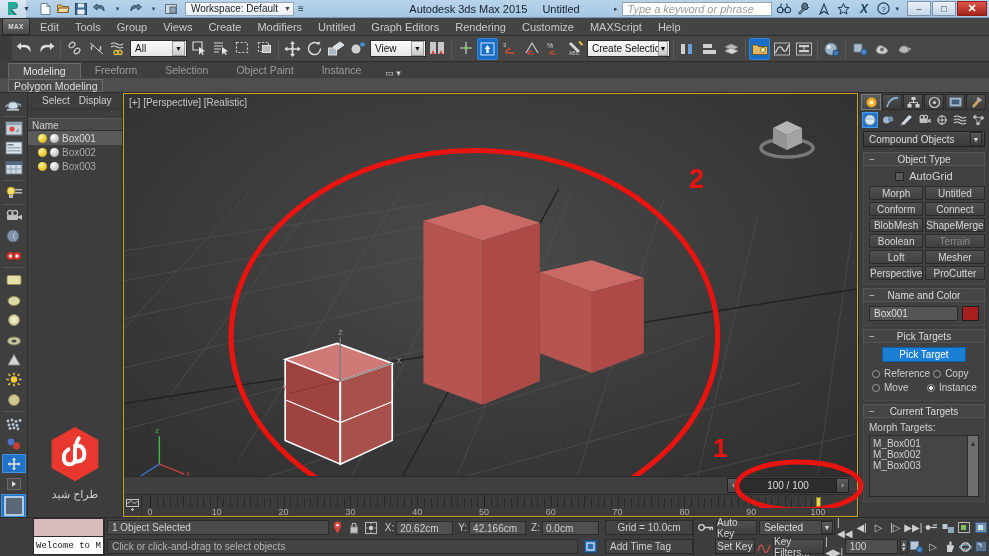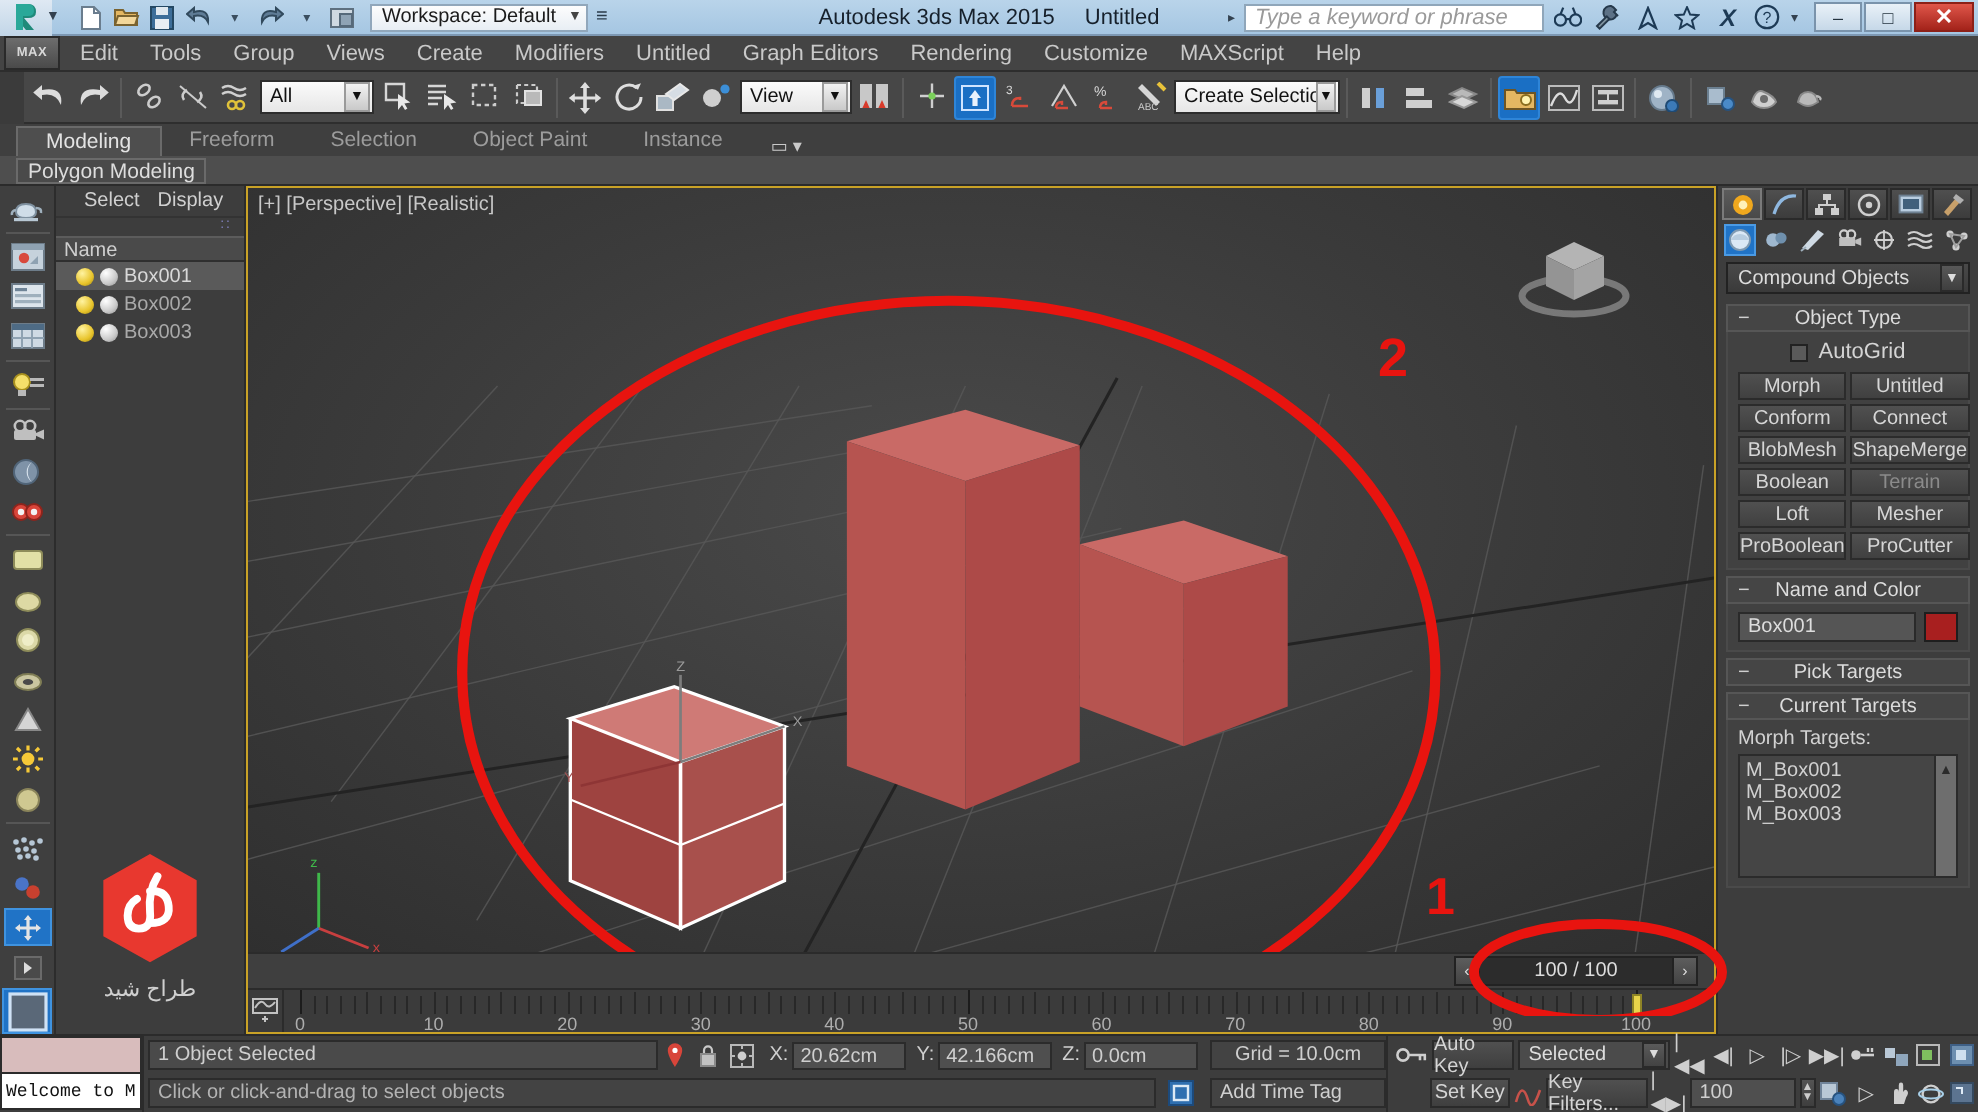--- a/index.html
+++ b/index.html
@@ -180,21 +180,21 @@
   .radio{ width:8px;height:8px;border-radius:50%; border:1px solid #9a9a9a; background:#3b3b3b;}
   .radio.on{ background:radial-gradient(circle,#e9e9e9 0 45%, #3b3b3b 46%);}
   .mt-label{ font-size:10px; color:#d2d2d2; margin-bottom:2px;}
   .mt-list{ height:62px; background:#454545; border:1px solid #2b2b2b; position:relative;
      padding:2px 3px; font-size:10px; color:#d0d0d0; line-height:11px;}
   .mt-scroll{ position:absolute; right:0; top:0; bottom:0; width:11px; background:#6e6e6e;
      border-left:1px solid #2b2b2b; display:flex; justify-content:center; padding-top:2px; font-size:7px; color:#2b2b2b;}
 
   
   .statusarea{ flex:0 0 38px; display:flex; background:#3d3d3d; border-top:1px solid #2b2b2b;}
-  .mxs{ width:72px; display:flex; flex-direction:column; border-right:1px solid #2b2b2b;}
+  .mxs{ width:72px; display:flex; flex-direction:column; border-right:1px solid #2b2b2b;margin-left:33px;}
   .mxs-top{ height:19px; background:#d8bcbc; border:1px solid #2b2b2b;}
   .mxs-bot{ height:18px; background:#ffffff; color:#111; font-family:"Liberation Mono", monospace;
      font-size:9px; padding-left:2px; line-height:18px; border:1px solid #2b2b2b; border-top:none;
      overflow:hidden; white-space:nowrap;}
   .stat-mid{ flex:1; display:flex; flex-direction:column; min-width:0;}
   .stat-r1{ height:19px; display:flex; align-items:center; }
   .stat-r2{ height:19px; display:flex; align-items:center; }
   .statfield{ height:15px; background:#4a4a4a; border:1px solid #2b2b2b; font-size:10px;
      color:#cfcfcf; padding-left:4px; line-height:14px; margin-left:2px;}
   .prompt{ height:15px; background:#434343; border:1px solid #2b2b2b; flex:1;
@@ -1087,21 +1087,21 @@
             <div class="mbtn">Morph</div>
             <div class="mbtn">Untitled</div>
             <div class="mbtn">Conform</div>
             <div class="mbtn">Connect</div>
             <div class="mbtn">BlobMesh</div>
             <div class="mbtn">ShapeMerge</div>
             <div class="mbtn">Boolean</div>
             <div class="mbtn dim">Terrain</div>
             <div class="mbtn">Loft</div>
             <div class="mbtn">Mesher</div>
-            <div class="mbtn">ProBoolean</div>
+            <div class="mbtn">Perspective</div>
             <div class="mbtn">ProCutter</div>
           </div>
         </div>
       </div>
 
       <div class="rollout">
         <div class="ro-head">
           <span class="minus">−</span>
           <span>Name and Color</span>
         </div>
@@ -1110,20 +1110,43 @@
             <div class="nameinput">Box001</div>
             <div class="swatch"></div>
           </div>
         </div>
       </div>
 
       <div class="rollout">
         <div class="ro-head">
           <span class="minus">−</span>
           <span>Pick Targets</span>
+        </div>
+        <div class="ro-body">
+          <div class="pickbtn">Pick Target</div>
+          <div class="radrow">
+            <div class="radio-item">
+              <span class="radio"></span>
+              <span>Reference</span>
+            </div>
+            <div class="radio-item">
+              <span class="radio"></span>
+              <span>Copy</span>
+            </div>
+          </div>
+          <div class="radrow">
+            <div class="radio-item">
+              <span class="radio"></span>
+              <span>Move</span>
+            </div>
+            <div class="radio-item">
+              <span class="radio on"></span>
+              <span>Instance</span>
+            </div>
+          </div>
         </div>
       </div>
 
       <div class="rollout">
         <div class="ro-head">
           <span class="minus">−</span>
           <span>Current Targets</span>
         </div>
         <div class="ro-body">
           <div class="mt-label">Morph Targets:</div>

